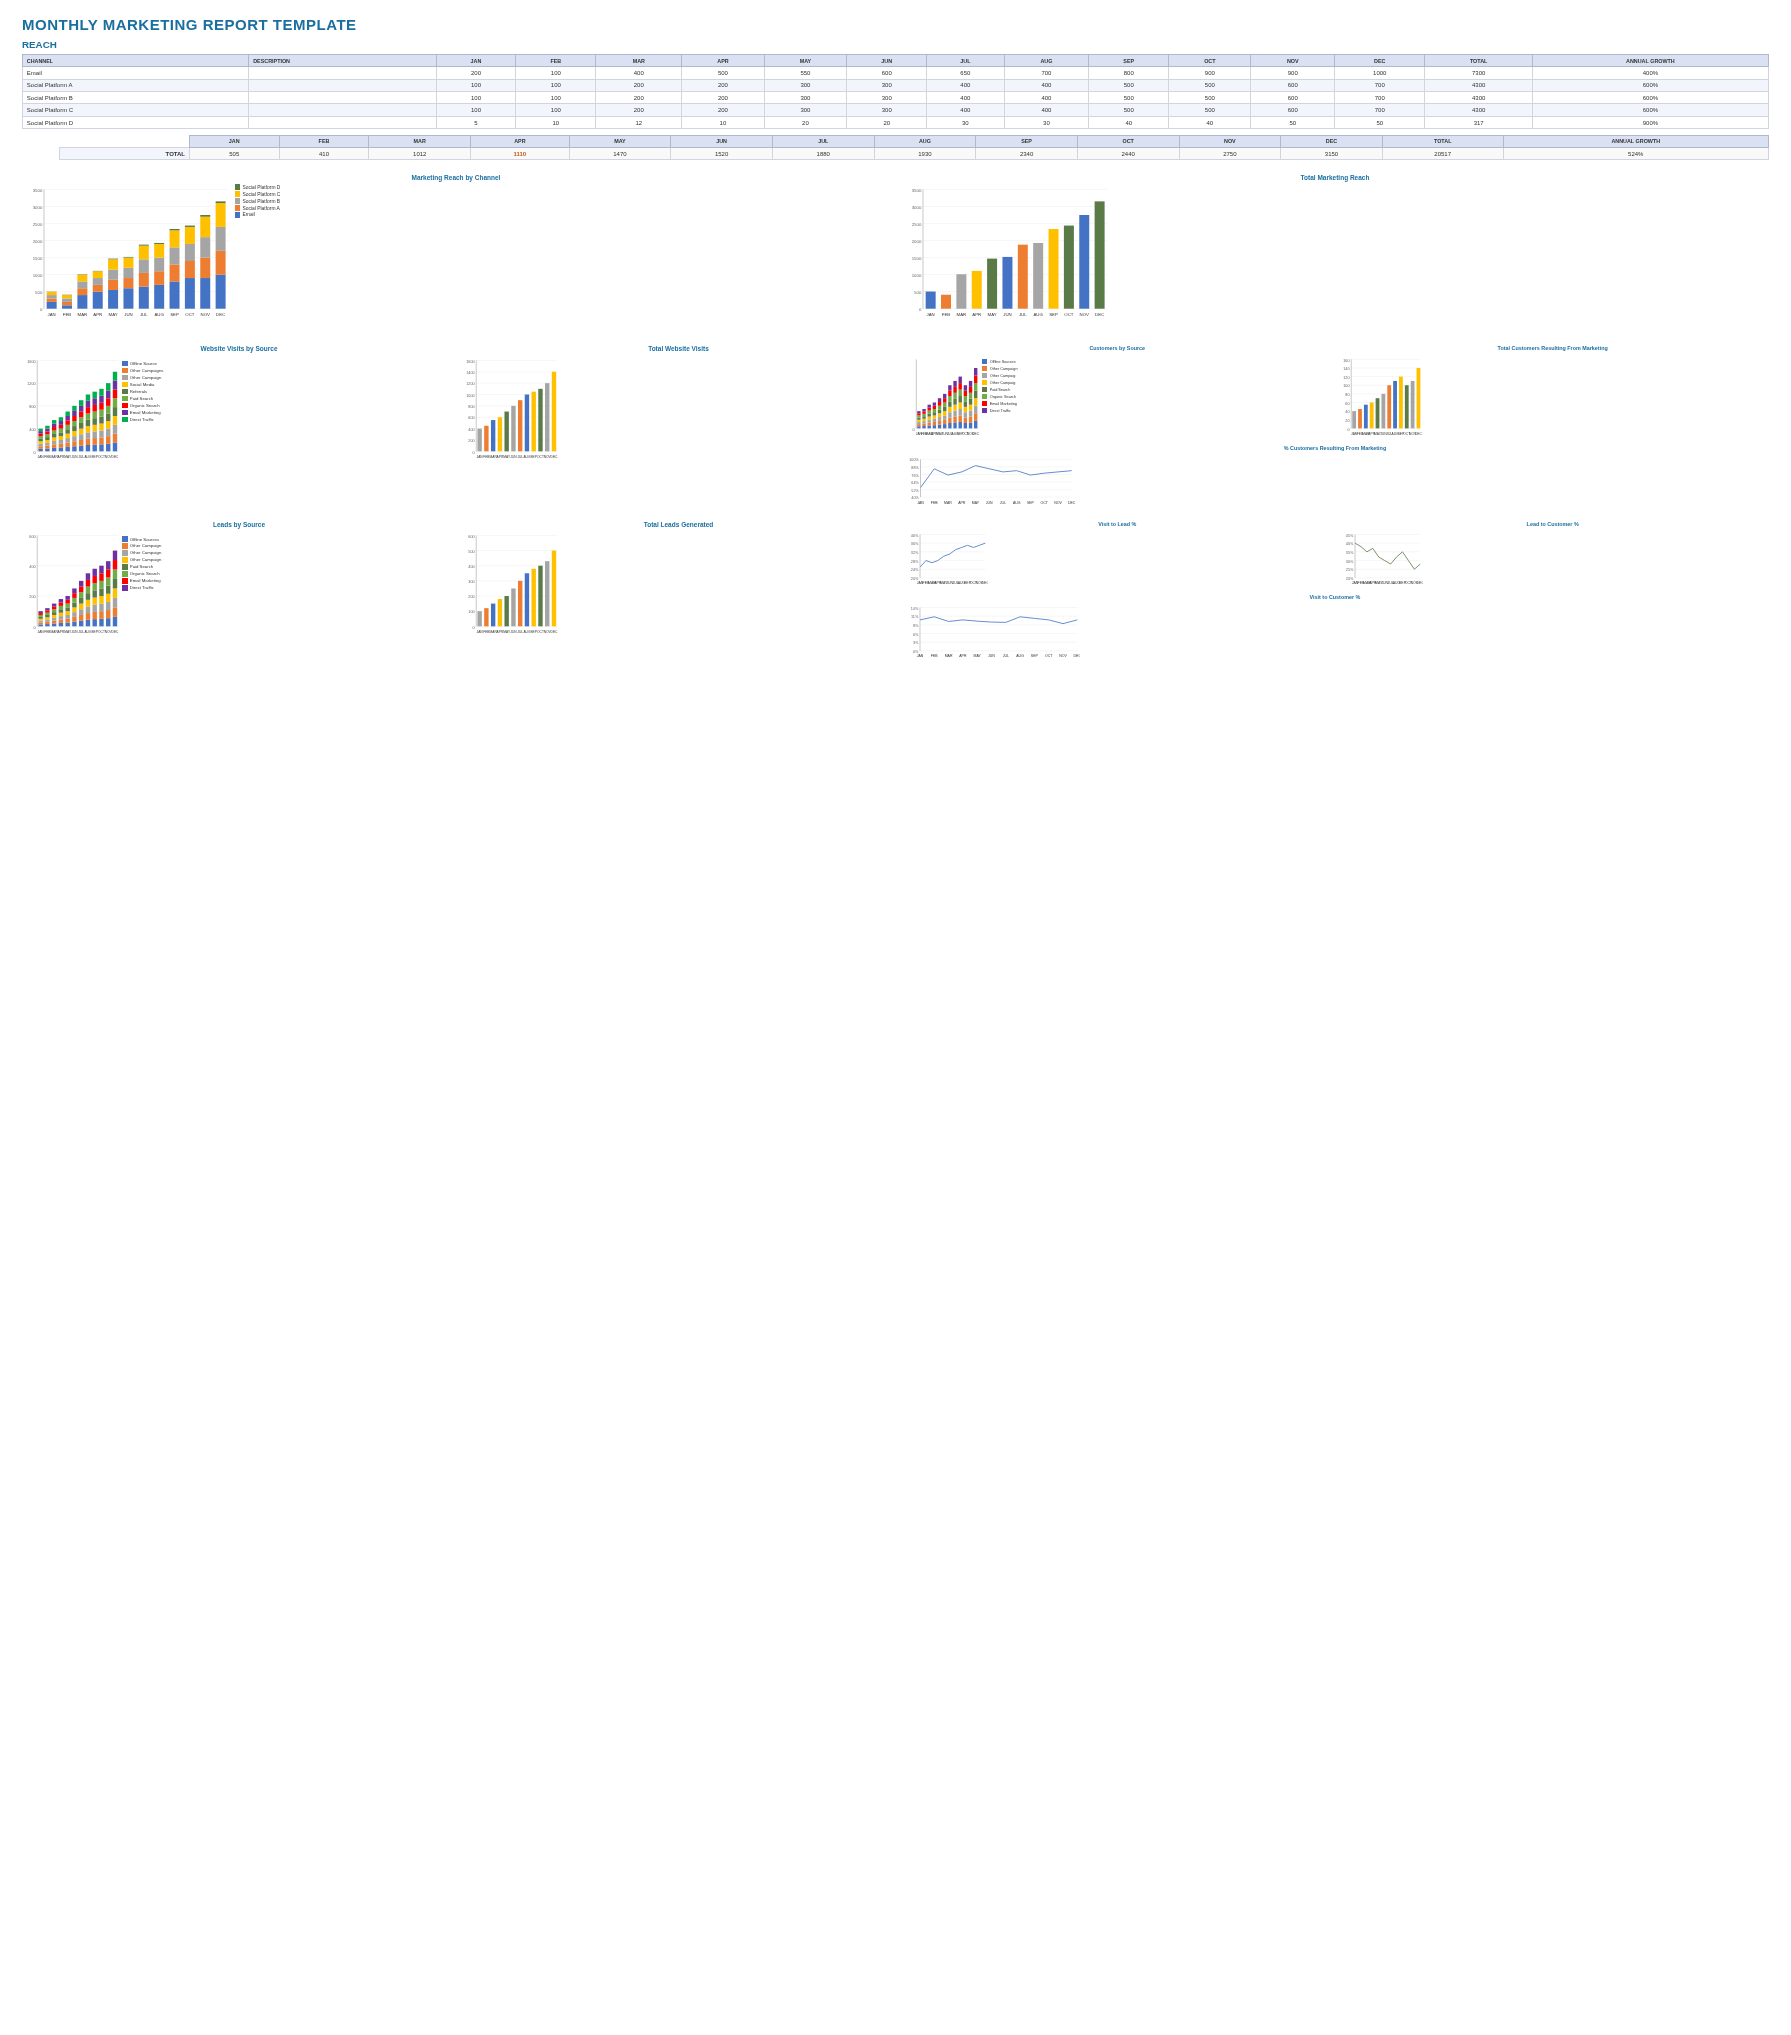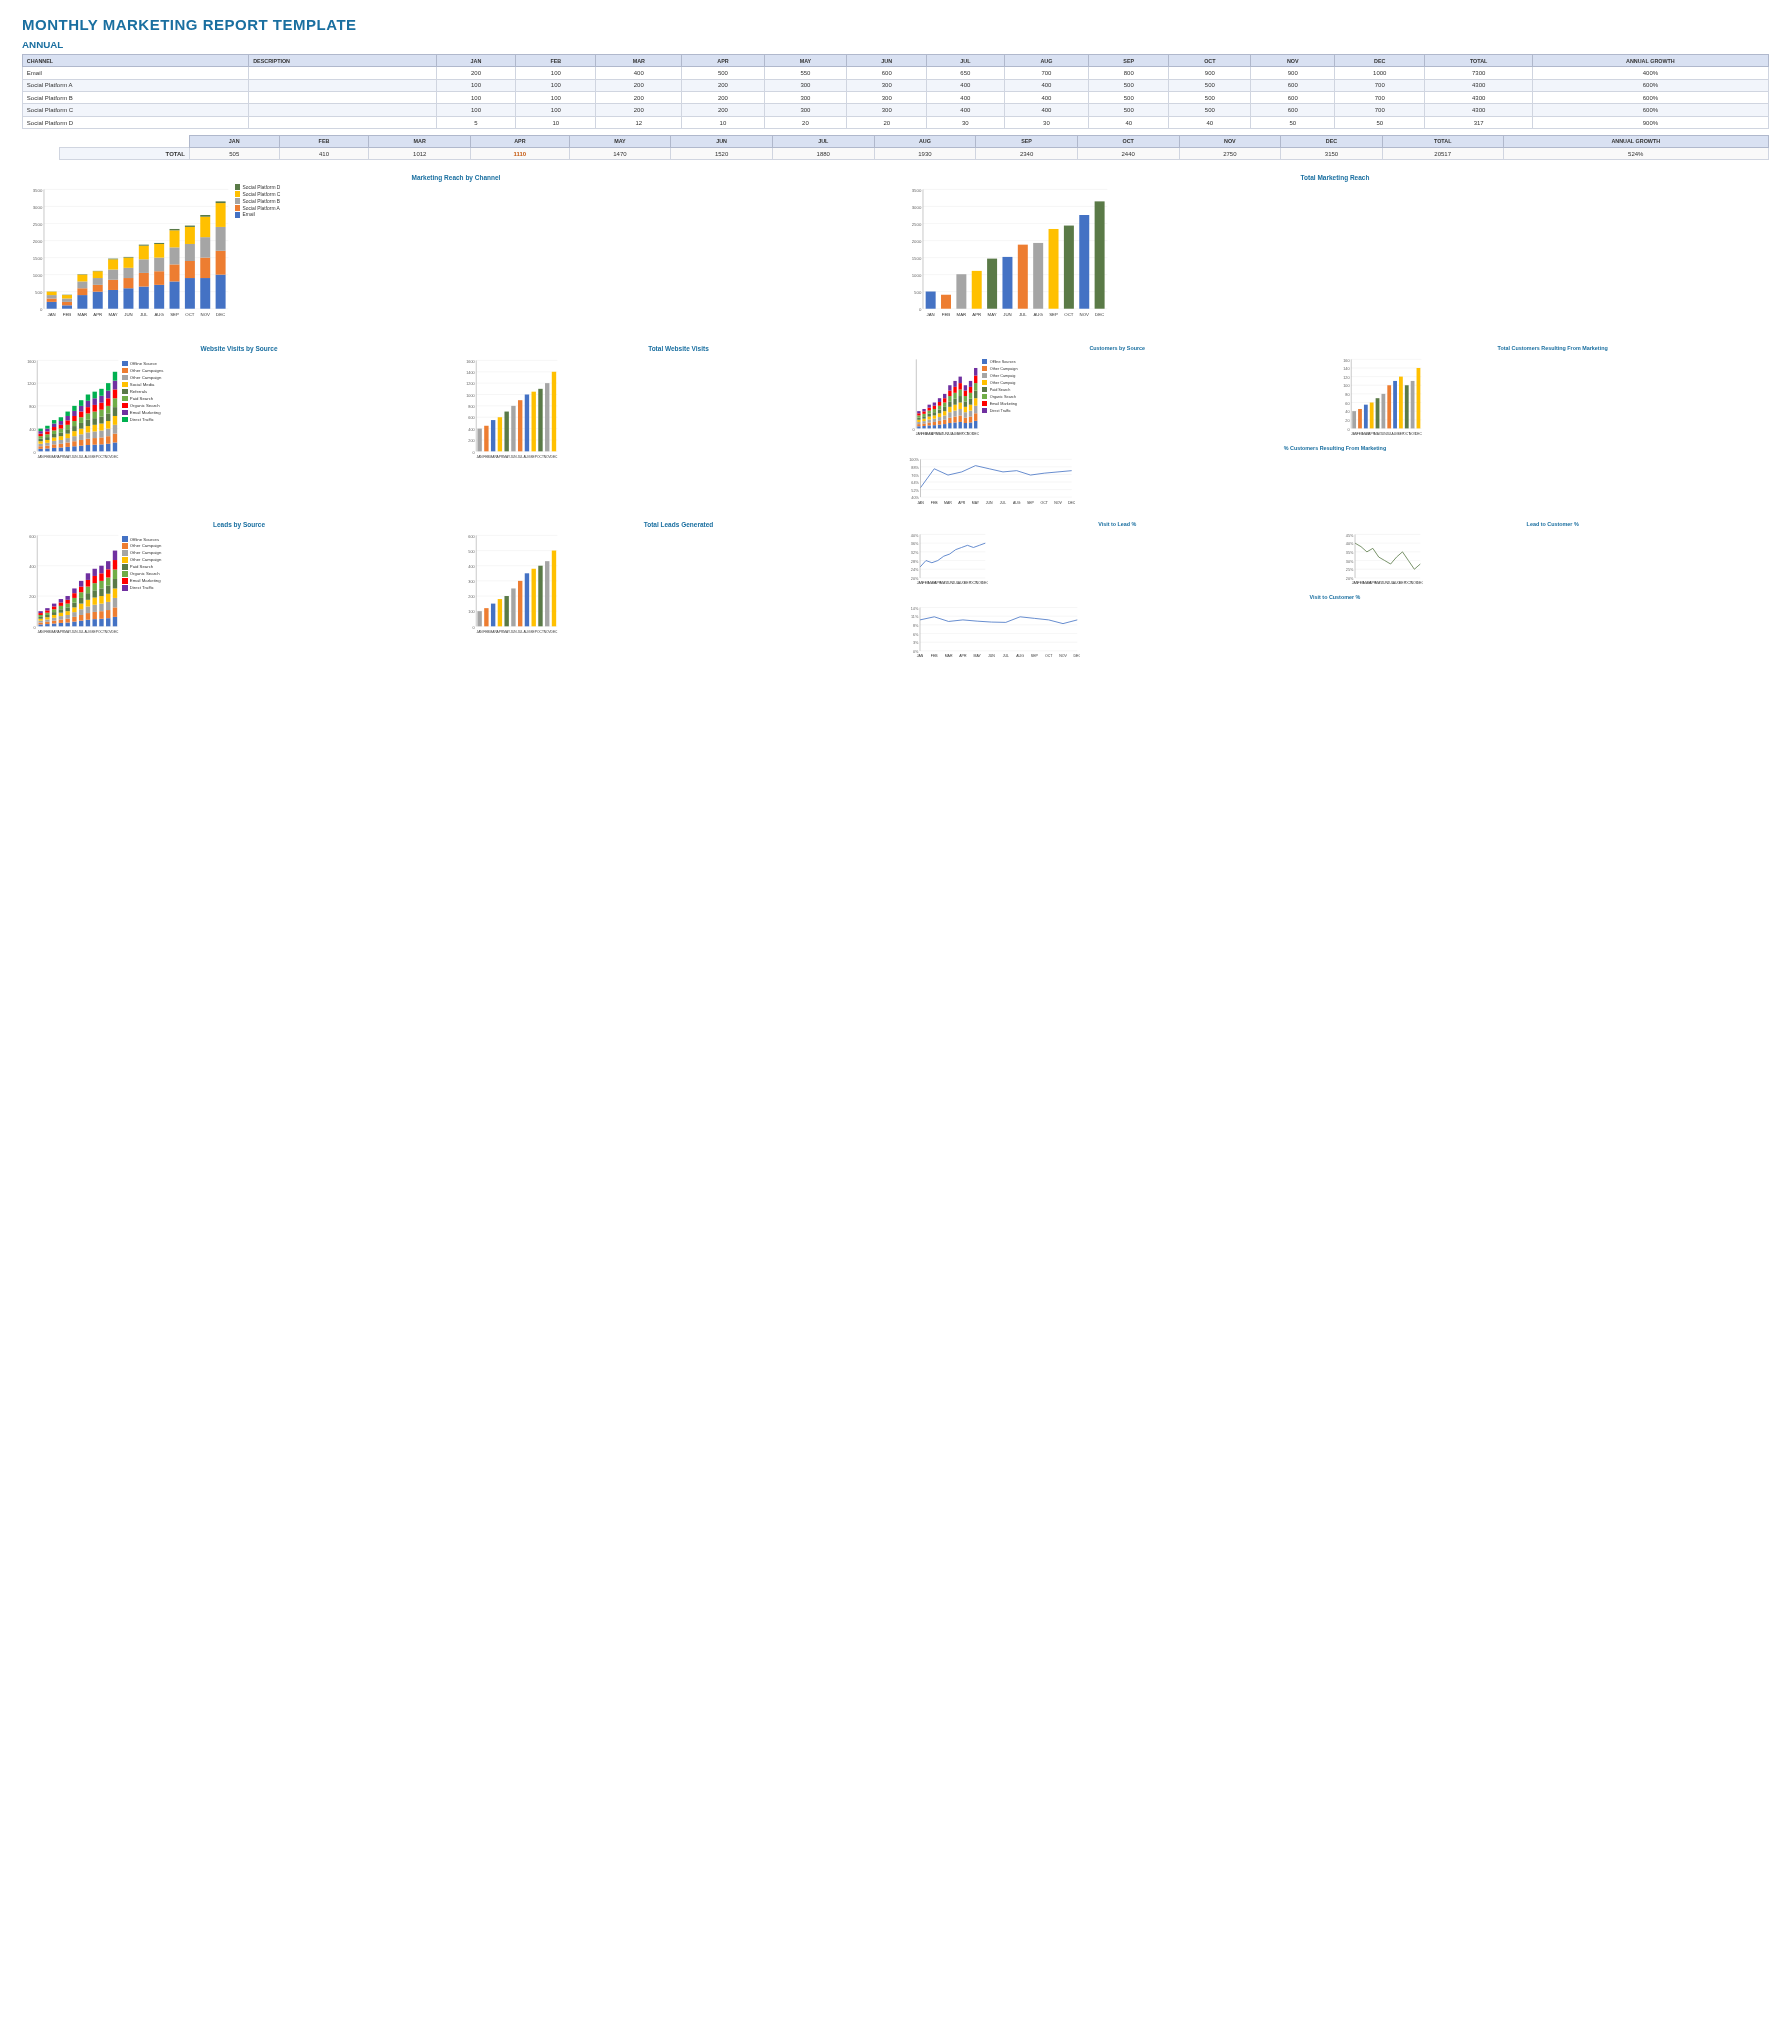--- a/index.html
+++ b/index.html
@@ -110,21 +110,21 @@
       width: 5.4px;
       height: 5.4px;
       flex-shrink: 0;
     }
     .section-separator { margin-bottom: 16.3px; }
   </style>
 </head>
 <body>
 
 <h1>MONTHLY MARKETING REPORT TEMPLATE</h1>
-<h2 class="section-title">ANNUAL</h2>
+<h2 class="section-title">REACH</h2>
 
 <div class="reach-table-wrap">
   <table class="reach-table">
     <thead>
       <tr>
         <th class="left">CHANNEL</th>
         <th class="left">DESCRIPTION</th>
         <th>JAN</th>
         <th>FEB</th>
         <th>MAR</th>

